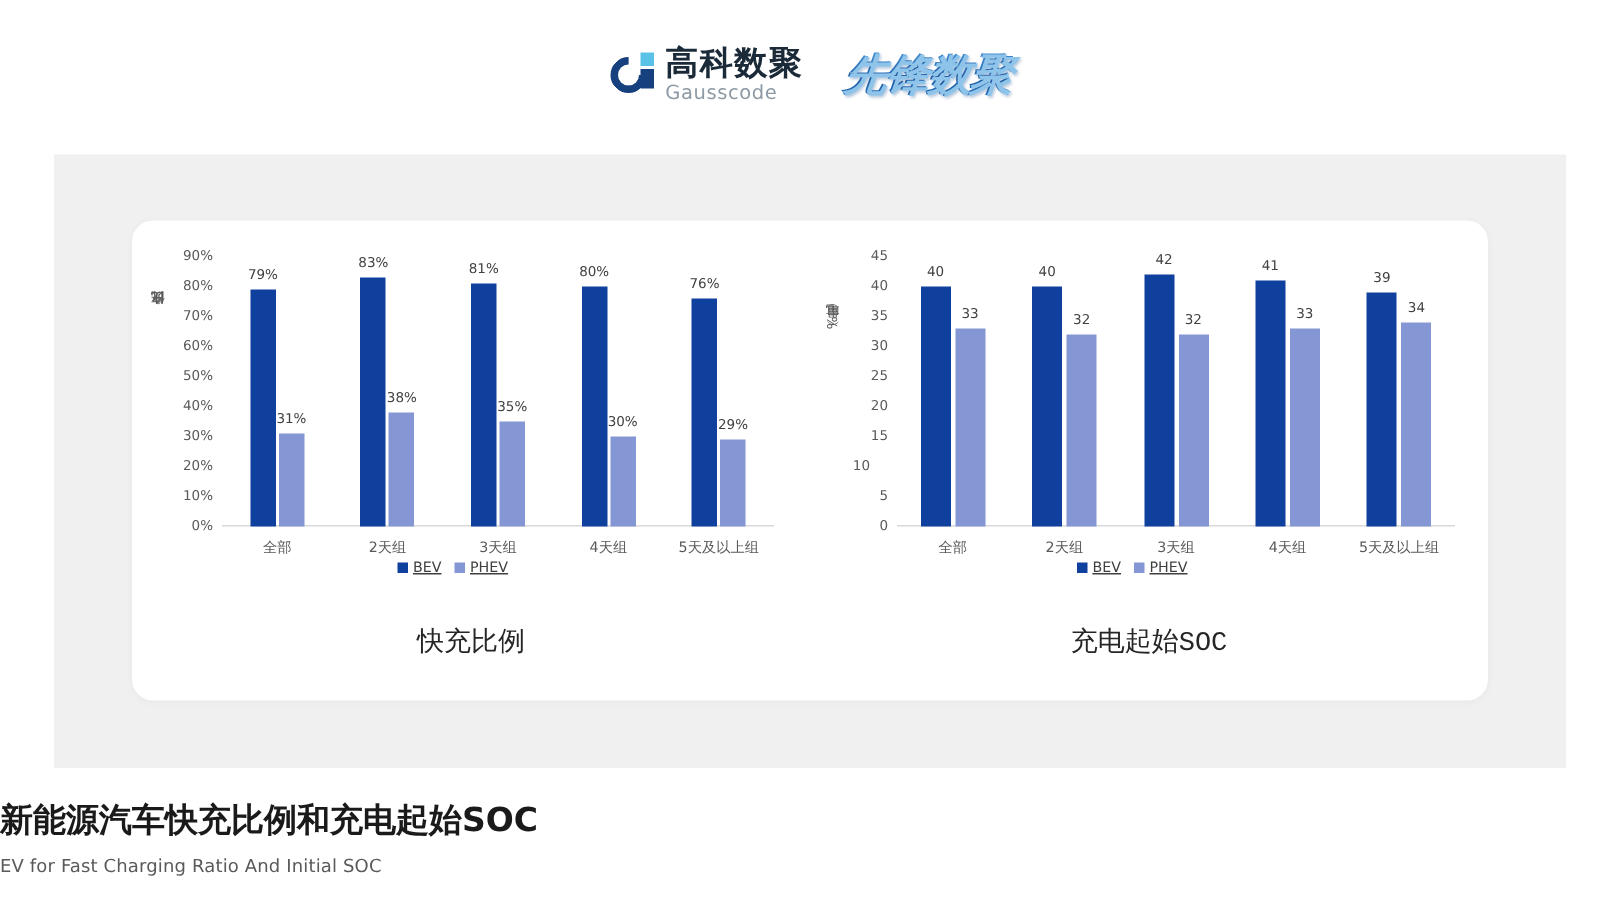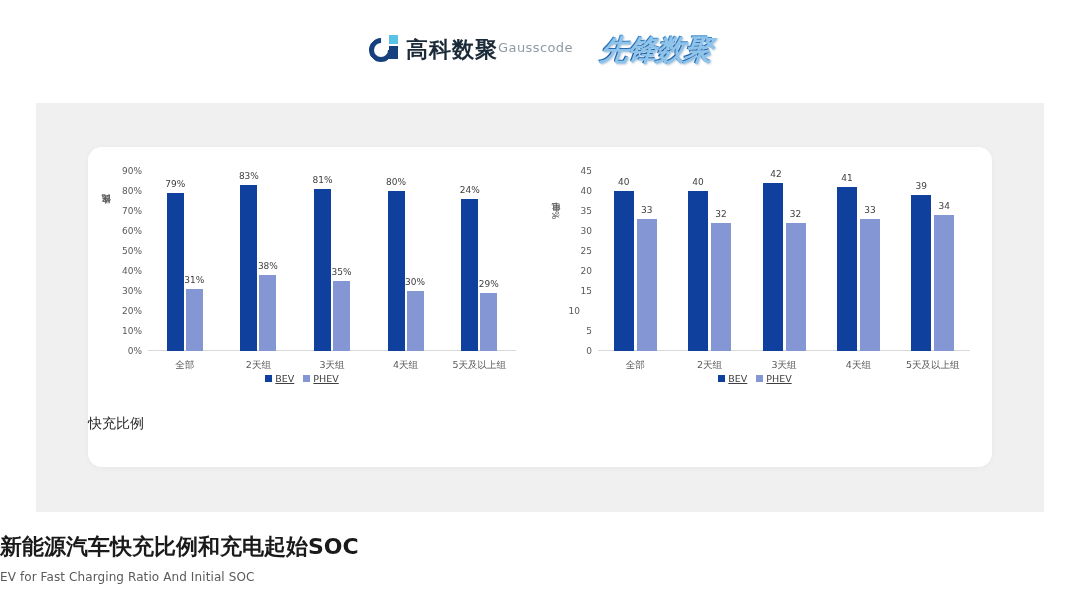--- a/index.html
+++ b/index.html
@@ -47,21 +47,21 @@
     border:5px solid #17407e;border-radius:50%;
     border-right-color:transparent;
     transform:rotate(-45deg);box-sizing:border-box;
   }
   .gauss-mark .sq{
     position:absolute;right:1px;top:0px;width:9px;height:9px;background:#5bc2e7;
   }
   .gauss-mark .sq2{
     position:absolute;right:1px;top:11px;width:9px;height:13px;background:#17407e;
   }
-  .gauss-txt{display:flex;flex-direction:row;line-height:1;}
+  .gauss-txt{display:flex;flex-direction:column;line-height:1;}
   .gauss-cn{
     font-size:22px;font-weight:700;color:#1b2a38;letter-spacing:1px;
     font-family:"DejaVu Sans",sans-serif;
   }
   .gauss-en{
     font-size:13px;color:#8d9aa5;letter-spacing:0.4px;margin-top:2px;
     font-family:"DejaVu Sans",sans-serif;
   }
 
   
@@ -129,22 +129,22 @@
     position:absolute;display:flex;align-items:center;justify-content:center;
     gap:9px;font-size:9.5px;color:#404040;
     font-family:"DejaVu Sans",sans-serif;
   }
   .legend .item{display:flex;align-items:center;gap:3px;text-decoration:underline;}
   .legend .sw{width:7px;height:7px;display:inline-block;}
   .legend .sw.bev{background:#10409E;}
   .legend .sw.phev{background:#8496D3;}
 
   .chart-caption{
-    position:absolute;left:0;width:100%;
-    font-size:14px;color:#262626;
+    position:absolute;left:0;width:100%;text-align:center;
+    font-size:18px;color:#262626;
     font-family:Liberation Mono, monospace;
   }
 
   
   .footer{
     position:absolute;left:0;top:532px;width:1080px;text-align:left;
   }
   .footer-title{
     font-size:22px;font-weight:700;color:#1a1a1a;letter-spacing:0px;
     font-family:"DejaVu Sans",sans-serif;
@@ -211,21 +211,21 @@
         <div class="x-tick" style="left: 96.8px; top: 212px;">全部</div>
         <div class="bar-label" style="left: 160.9px; top: 24px;">83%</div>
         <div class="bar-label" style="left: 179.9px; top: 114px;">38%</div>
         <div class="x-tick" style="left: 170.4px; top: 212px;">2天组</div>
         <div class="bar-label" style="left: 234.5px; top: 28px;">81%</div>
         <div class="bar-label" style="left: 253.5px; top: 120px;">35%</div>
         <div class="x-tick" style="left: 244px; top: 212px;">3天组</div>
         <div class="bar-label" style="left: 308.1px; top: 30px;">80%</div>
         <div class="bar-label" style="left: 327.1px; top: 130px;">30%</div>
         <div class="x-tick" style="left: 317.6px; top: 212px;">4天组</div>
-        <div class="bar-label" style="left: 381.7px; top: 38px;">24%</div>
+        <div class="bar-label" style="left: 381.7px; top: 38px;">76%</div>
         <div class="bar-label" style="left: 400.7px; top: 132px;">29%</div>
         <div class="x-tick" style="left: 391.2px; top: 212px;">5天及以上组</div>
       </div>
     <div class="legend" style="left: 0px; top: 226px; width: 428px;">
       <span class="item">
         <span class="sw bev"></span>
         <span>BEV</span>
       </span>
       <span class="item">
         <span class="sw phev"></span>
@@ -280,20 +280,21 @@
     <div class="legend" style="left: 0px; top: 226px; width: 430px;">
       <span class="item">
         <span class="sw bev"></span>
         <span>BEV</span>
       </span>
       <span class="item">
         <span class="sw phev"></span>
         <span>PHEV</span>
       </span>
     </div>
+    <div class="chart-caption" style="top:268px;">充电起始SOC</div>
   </div>
 
 </div>
 
 <div class="footer">
   <div class="footer-title">新能源汽车快充比例和充电起始SOC</div>
   <div class="footer-sub">EV for Fast Charging Ratio And Initial SOC</div>
 </div>
 
 </body></html>

